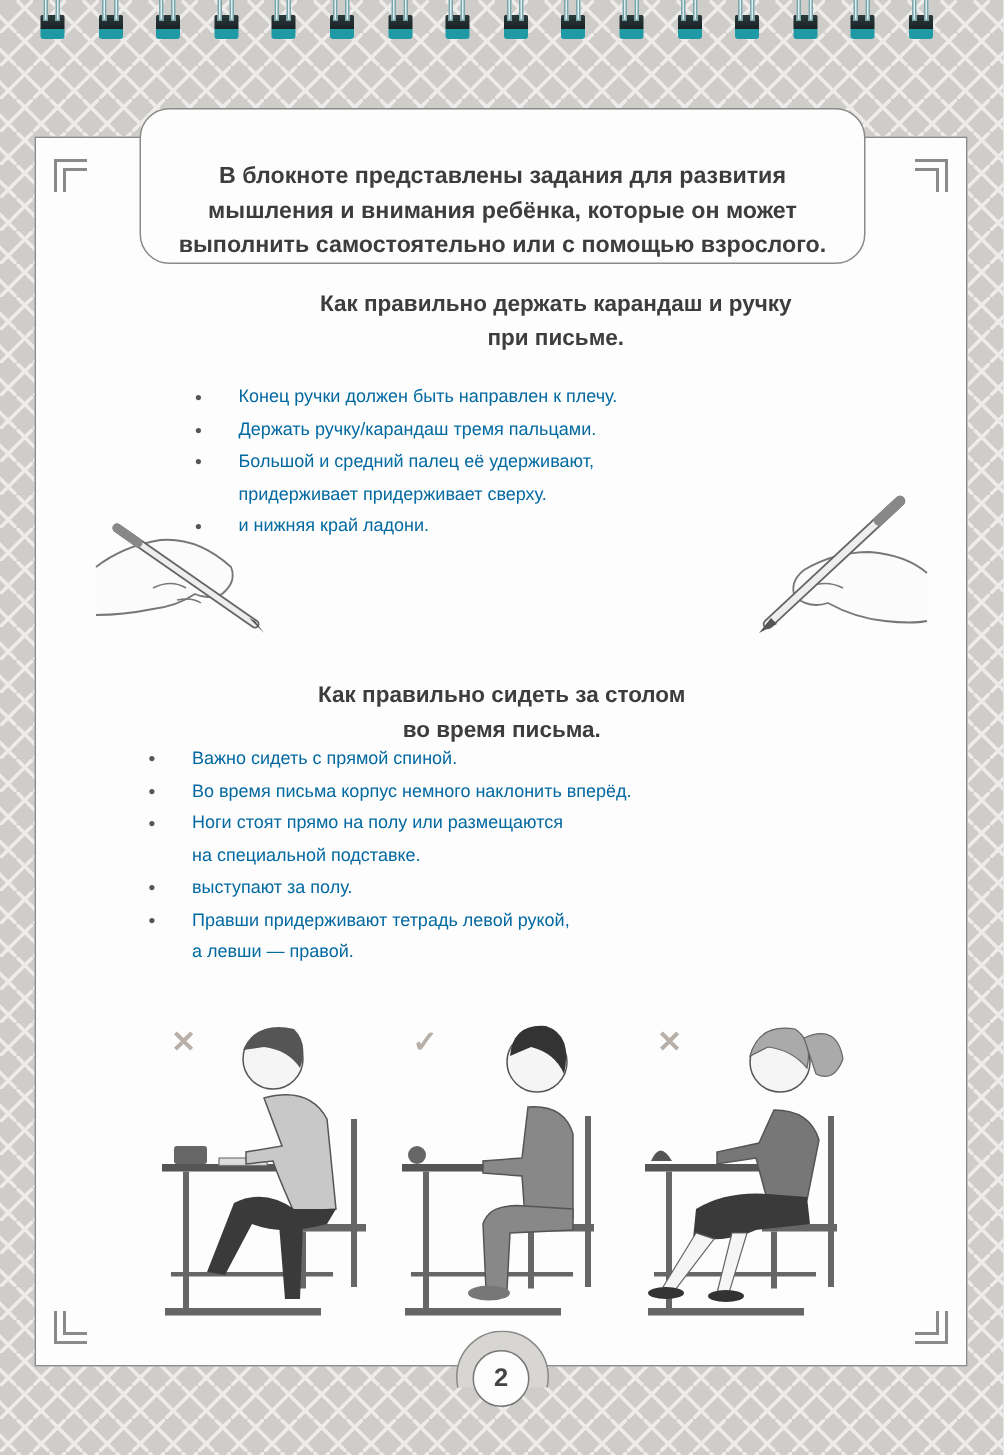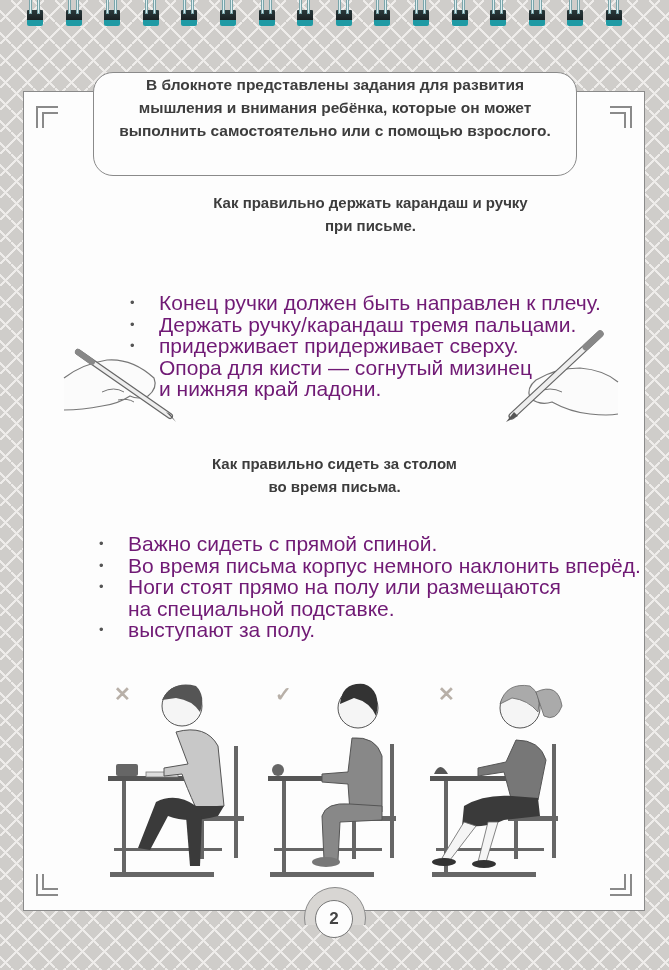--- a/index.html
+++ b/index.html
@@ -41,32 +41,32 @@
     position: absolute; width: 22px; height: 22px;
   }
   .corner span {
     position: absolute; border-color: #8a8a8a; border-style: solid;
   }
   .intro-box {
     position: absolute; left: 93px; top: 72px; width: 484px; height: 104px;
     background: #fdfdfd;
     border: 1.5px solid #8a8a8a;
     border-radius: 20px;
-    display: flex; align-items: flex-start; justify-content: center;
+    display: flex; align-items: flex-end; justify-content: center;
     padding: 0 18px;
     text-align: center;
     font-weight: bold; font-size: 15.5px; line-height: 23px; color: #3d3d3d;
   }
   .heading {
     position: absolute; left: 0; width: 669px; text-align: center;
     font-weight: bold; font-size: 15px; line-height: 23px; color: #3d3d3d;
   }
   ul.bullets {
     position: absolute; list-style: none;
-    font-size: 21px; line-height: 21.5px; color: #701a75; margin-top: 38px;
+    font-size: 12px; line-height: 21.5px; color: #0369a1;
   }
   ul.bullets li { position: relative; padding-left: 31px; }
   ul.bullets li::before {
     content: "•"; position: absolute; left: 2px; top: 0; color: #555; font-size: 13px;
   }
   .hand { position: absolute; }
   .figure { position: absolute; }
   .mark { position: absolute; font-size: 20px; color: #b8b0a8; font-weight: bold; }
   .page-num-tab {
     position: absolute; left: 304px; top: 887px; width: 62px; height: 62px;
@@ -196,24 +196,24 @@
 </div>
 
 <ul class="bullets" style="left:128px; top:254px;">
   <li>
       <div>Конец ручки должен быть направлен к плечу.</div>
     </li>
   <li>
       <div>Держать ручку/карандаш тремя пальцами.</div>
     </li>
   <li>
+      <div>Большой и средний палец её удерживают,</div>
       <div>придерживает придерживает сверху.</div>
     </li>
   <li>
-      <div>Опора для кисти — согнутый мизинец</div>
       <div>и нижняя край ладони.</div>
     </li>
 </ul>
 
 <svg class="hand" style="left:62px; top:330px;" width="120" height="100" viewBox="0 0 120 100">
   <path d="M2 48 Q20 34 45 30 Q70 28 92 48 Q96 58 86 66 Q76 70 68 66 Q56 74 40 76 Q20 80 2 80" fill="#fbfbfb" stroke="#777" stroke-width="1.2"></path>
   <path d="M40 62 Q52 56 62 62" fill="none" stroke="#777" stroke-width="1"></path>
   <path d="M56 70 Q66 68 72 72" fill="none" stroke="#777" stroke-width="1"></path>
   <line x1="16" y1="22" x2="108" y2="86" stroke="#666" stroke-width="6" stroke-linecap="round"></line>
   <line x1="16" y1="22" x2="108" y2="86" stroke="#eee" stroke-width="3.5" stroke-linecap="round"></line>
@@ -241,20 +241,24 @@
     </li>
   <li>
       <div>Во время письма корпус немного наклонить вперёд.</div>
     </li>
   <li>
       <div>Ноги стоят прямо на полу или размещаются</div>
       <div>на специальной подставке.</div>
     </li>
   <li>
       <div>выступают за полу.</div>
+    </li>
+  <li>
+      <div>Правши придерживают тетрадь левой рукой,</div>
+      <div>а левши — правой.</div>
     </li>
 </ul>
 
 <div class="mark" style="left:114px; top:682px;">✕</div>
 <div class="mark" style="left:275px; top:682px;">✓</div>
 <div class="mark" style="left:438px; top:682px;">✕</div>
 
 <svg class="figure" style="left:106px; top:676px;" width="150" height="210" viewBox="0 0 150 210">
 
   <rect x="2" y="100" width="92" height="5" fill="#555"></rect>

